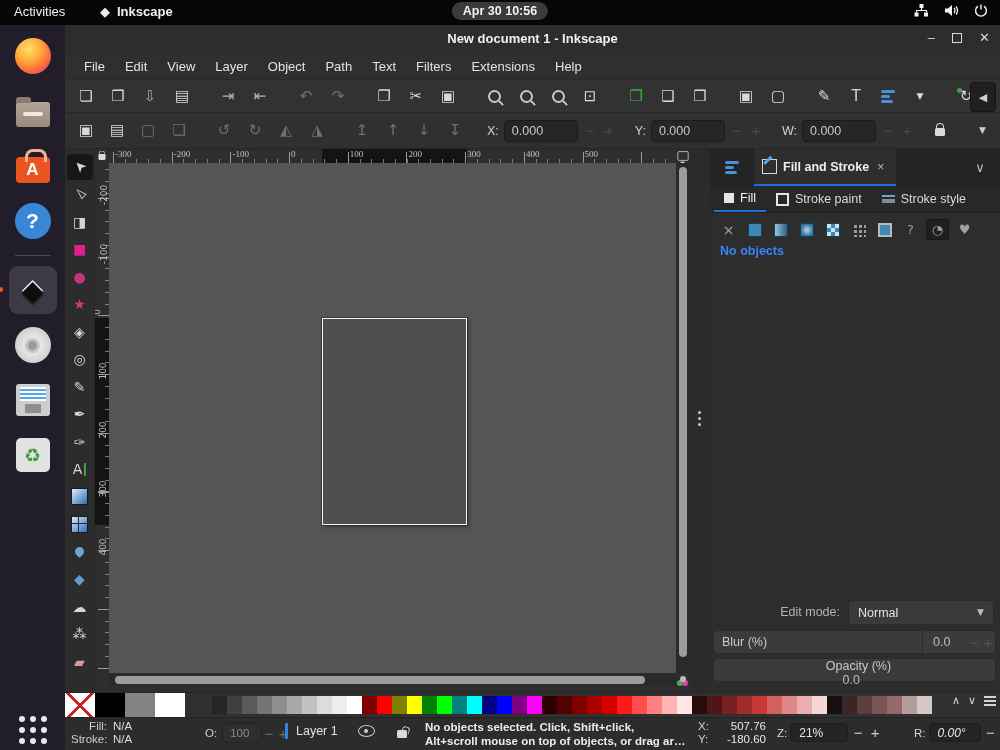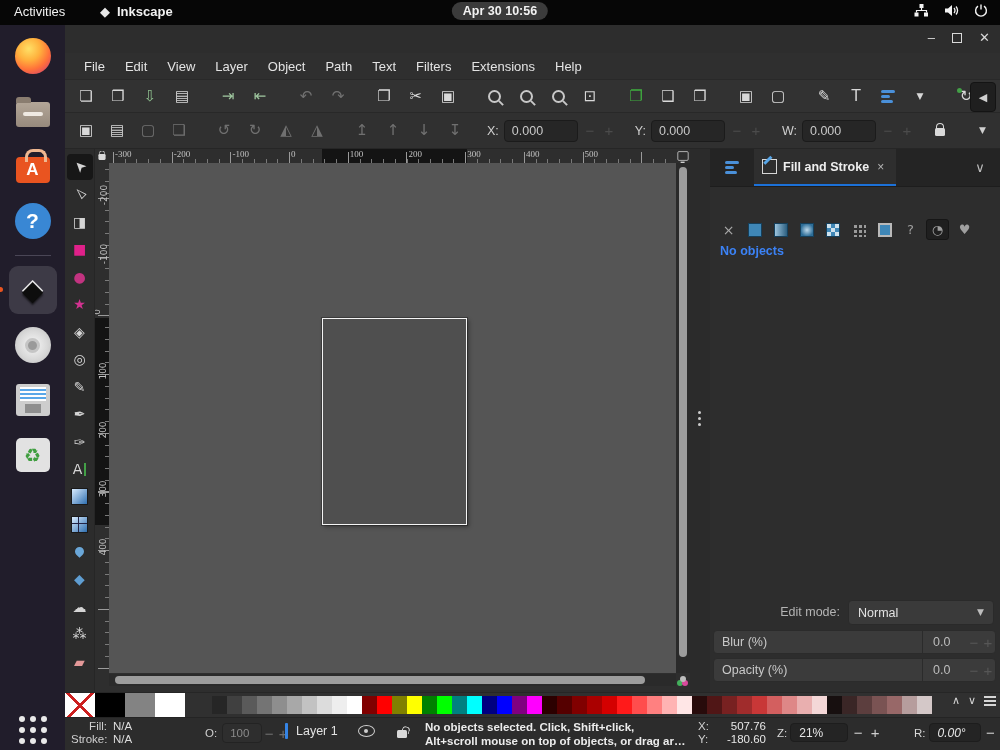--- a/index.html
+++ b/index.html
@@ -163,21 +163,21 @@
   #blendrow .bl{position:absolute;right:160px;top:5px;color:#b4b4b4;font-size:12.5px;}
   #blenddd{position:absolute;right:6px;top:0;width:146px;height:25px;background:#3a3a3a;border:1px solid #2a2a2a;border-radius:4px;
     display:flex;align-items:center;justify-content:space-between;padding:0 9px;box-sizing:border-box;color:#e2e2e2;font-size:12.5px;}
   #blenddd .arr{color:#bdbdbd;font-size:9px;}
   .srow{position:absolute;left:3px;width:283px;height:24px;background:#3b3b3b;border:1px solid #2b2b2b;border-radius:4px;display:flex;align-items:center;box-sizing:border-box;}
   .srow .slbl{color:#c9c9c9;font-size:12.5px;padding-left:8px;flex:1;}
   .srow .sep{width:1px;height:100%;background:#2b2b2b;}
   .srow .sval{width:34px;text-align:left;color:#bdbdbd;font-size:12.5px;padding-left:10px;}
   .srow .spin{opacity:.45;}
   #blurrow{top:481px;}
-  #opacityrow{top:509px;}
+  #opacityrow{top:509px;flex-direction:column;}
 
   
   #palette{position:absolute;left:0;top:667px;width:100%;height:25px;background:#303030;border-top:1px solid #262626;}
   .bigsw{position:absolute;top:0;width:30px;height:25px;box-sizing:border-box;}
   .bigsw.none{background:#fff;background-image:
     linear-gradient(45deg,transparent 46%,#cc1f1f 46%,#cc1f1f 54%,transparent 54%),
     linear-gradient(-45deg,transparent 46%,#cc1f1f 46%,#cc1f1f 54%,transparent 54%);}
   #strip{position:absolute;left:147px;top:3px;height:18px;display:flex;}
   .sw{width:15px;height:18px;flex:none;}
   #palnav{position:absolute;right:4px;top:2px;display:flex;gap:8px;align-items:center;color:#d5d5d5;}
@@ -280,20 +280,21 @@
           <i></i>
           <i></i>
           <i></i>
       </span>
     </div>
   </div>
 
   <div id="win">
 
     <div id="titlebar">
+      <div class="title">New document 1 - Inkscape</div>
       <div id="winctl">
         <span>–</span>
         <span class="maxsq"></span>
         <span>✕</span>
       </div>
     </div>
 
     <div id="menubar">
         <span class="menu-item">File</span>
         <span class="menu-item">Edit</span>
@@ -582,20 +583,37 @@
           <div id="ptab-active">
             <span class="penbox"></span>
             <span class="lbl">Fill and Stroke</span>
             <span class="closex">×</span>
           </div>
           <div id="pchevron">
             <span class="g">∨</span>
           </div>
         </div>
 
+        <div id="ptabs">
+          <div class="ptab active">
+            <span class="sqfill"></span>
+            <span>Fill</span>
+          </div>
+          <div class="ptab">
+            <span class="sqstroke"></span>
+            <span>Stroke paint</span>
+          </div>
+          <div class="ptab">
+            <span class="strokelines">
+                <i></i>
+                <i></i>
+              </span>
+            <span>Stroke style</span>
+          </div>
+        </div>
 
         <div id="paintrow">
             <div class="pb pb-none">
               <span class="g">×</span>
             </div>
             <div class="pb pb-flat">
               <span class="swi"></span>
             </div>
             <div class="pb pb-lin">
               <span class="swi"></span>

